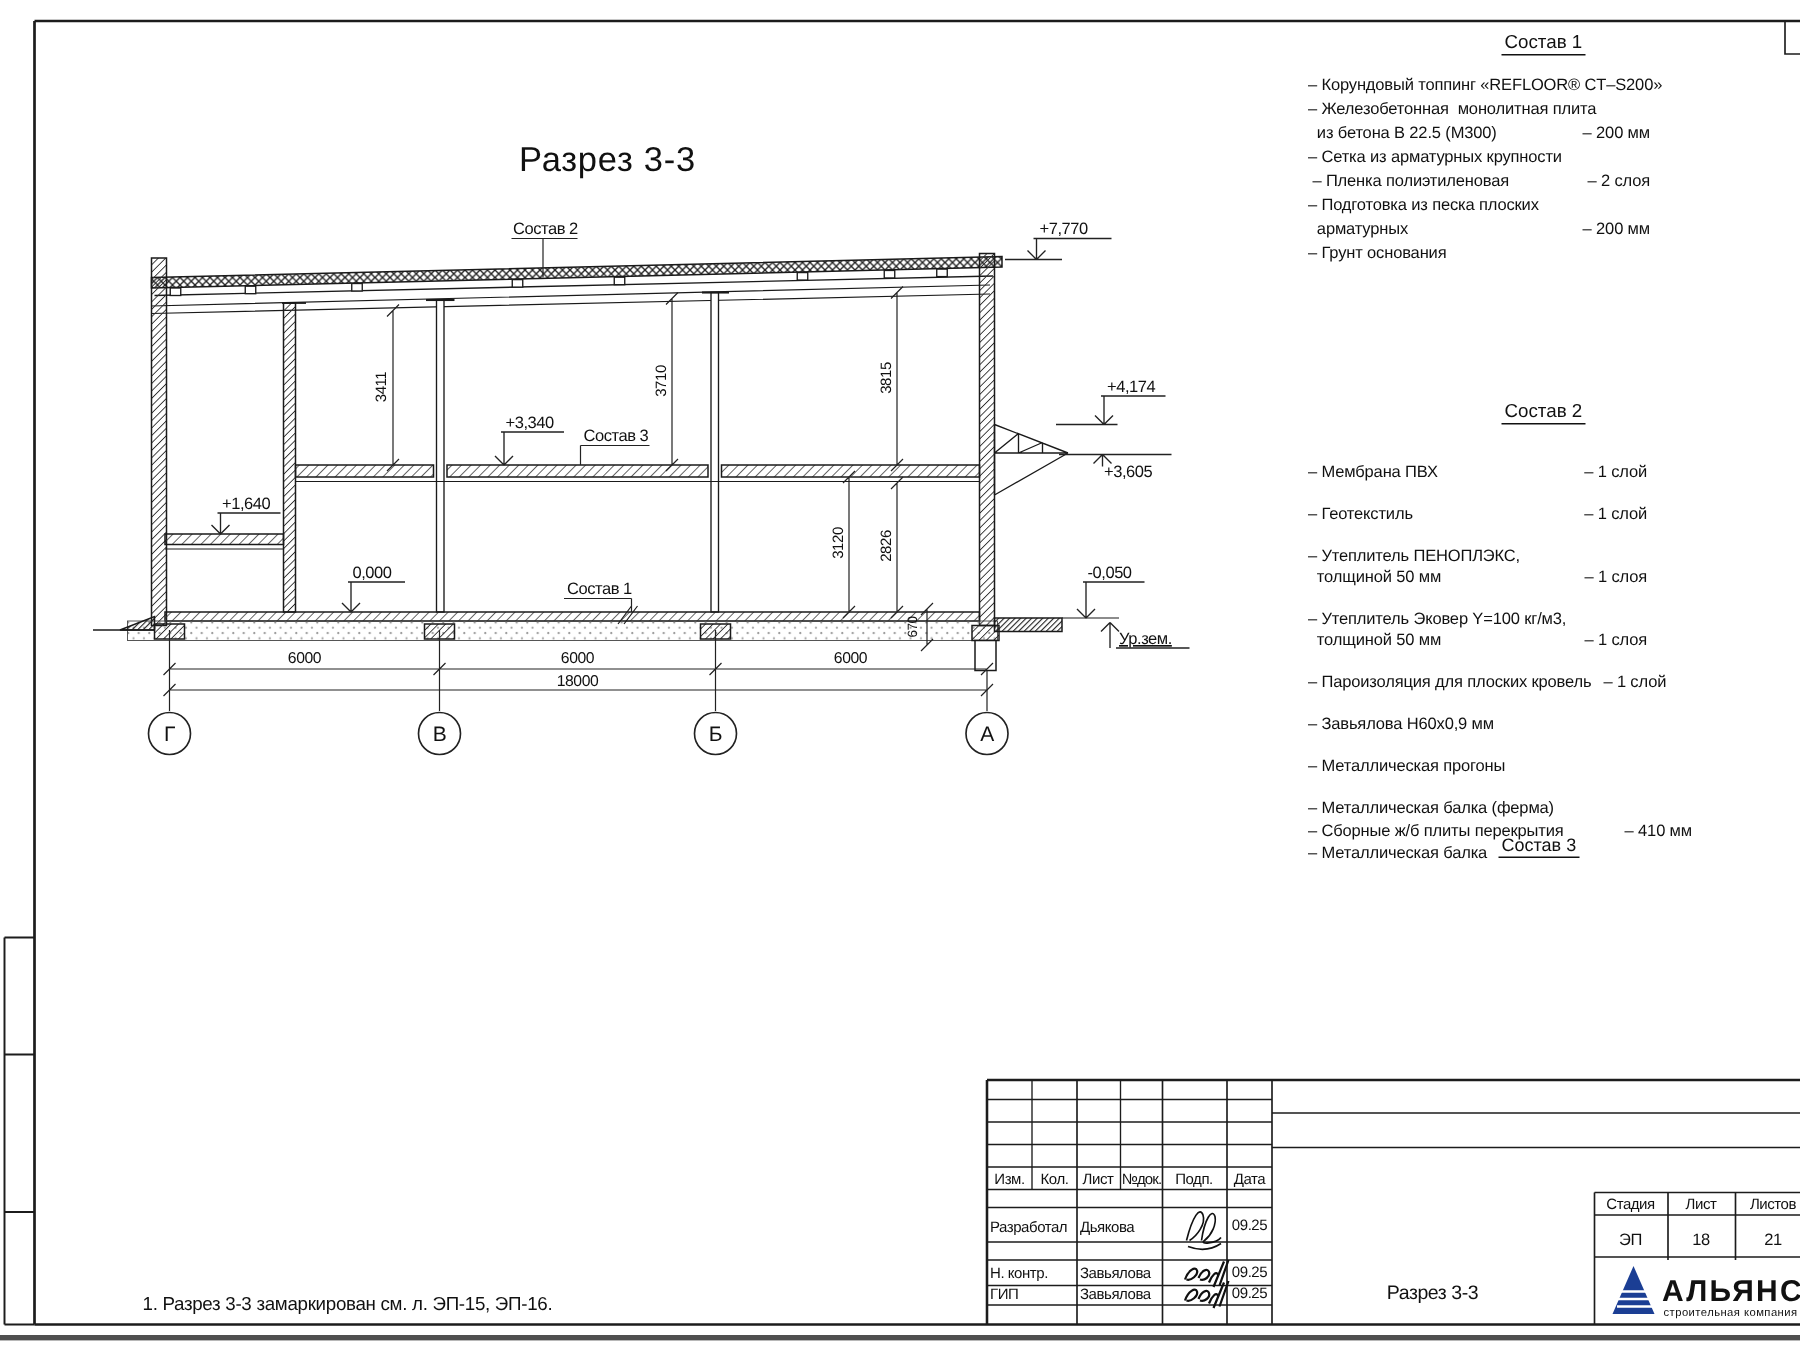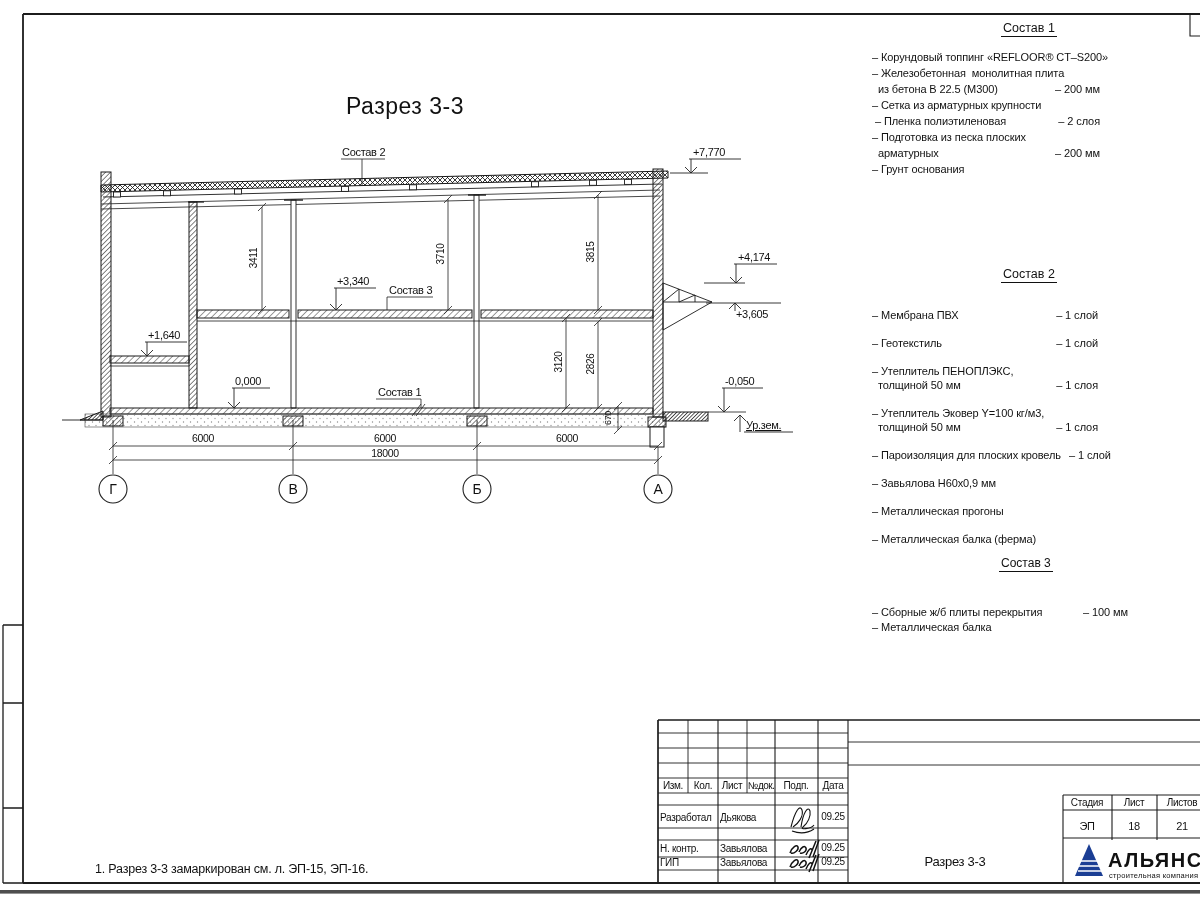--- a/index.html
+++ b/index.html
@@ -272,18 +272,18 @@
   <div class="ln gap"><span>  толщиной 50 мм</span><span class="v">– 1 слоя</span></div>
   <div class="ln"><span>– Утеплитель Эковер Y=100 кг/м3,</span><span class="v"></span></div>
   <div class="ln gap"><span>  толщиной 50 мм</span><span class="v">– 1 слоя</span></div>
   <div class="ln gap"><span>– Пароизоляция для плоских кровель</span><span class="v">– 1 слой</span></div>
   <div class="ln gap"><span>– Завьялова Н60х0,9 мм</span><span class="v"></span></div>
   <div class="ln gap"><span>– Металлическая прогоны</span><span class="v"></span></div>
   <div class="ln"><span>– Металлическая балка (ферма)</span><span class="v"></span></div>
 </div>
 
 <div class="comp-title" style="left:999px;top:556px;font-size:12px;">Состав 3</div>
-<div id="s3-list" class="comp" style="left:872px;top:605px;width:256px;">
-  <div class="ln"><span>– Сборные ж/б плиты перекрытия</span><span class="v">– 100 мм</span></div>
+<div id="s3-list" class="comp" style="left:872px;top:547px;width:256px;">
+  <div class="ln"><span>– Сборные ж/б плиты перекрытия</span><span class="v">– 410 мм</span></div>
   <div class="ln"><span>– Металлическая балка</span><span class="v"></span></div>
 </div>
 
 </div>
 
 </body></html>

